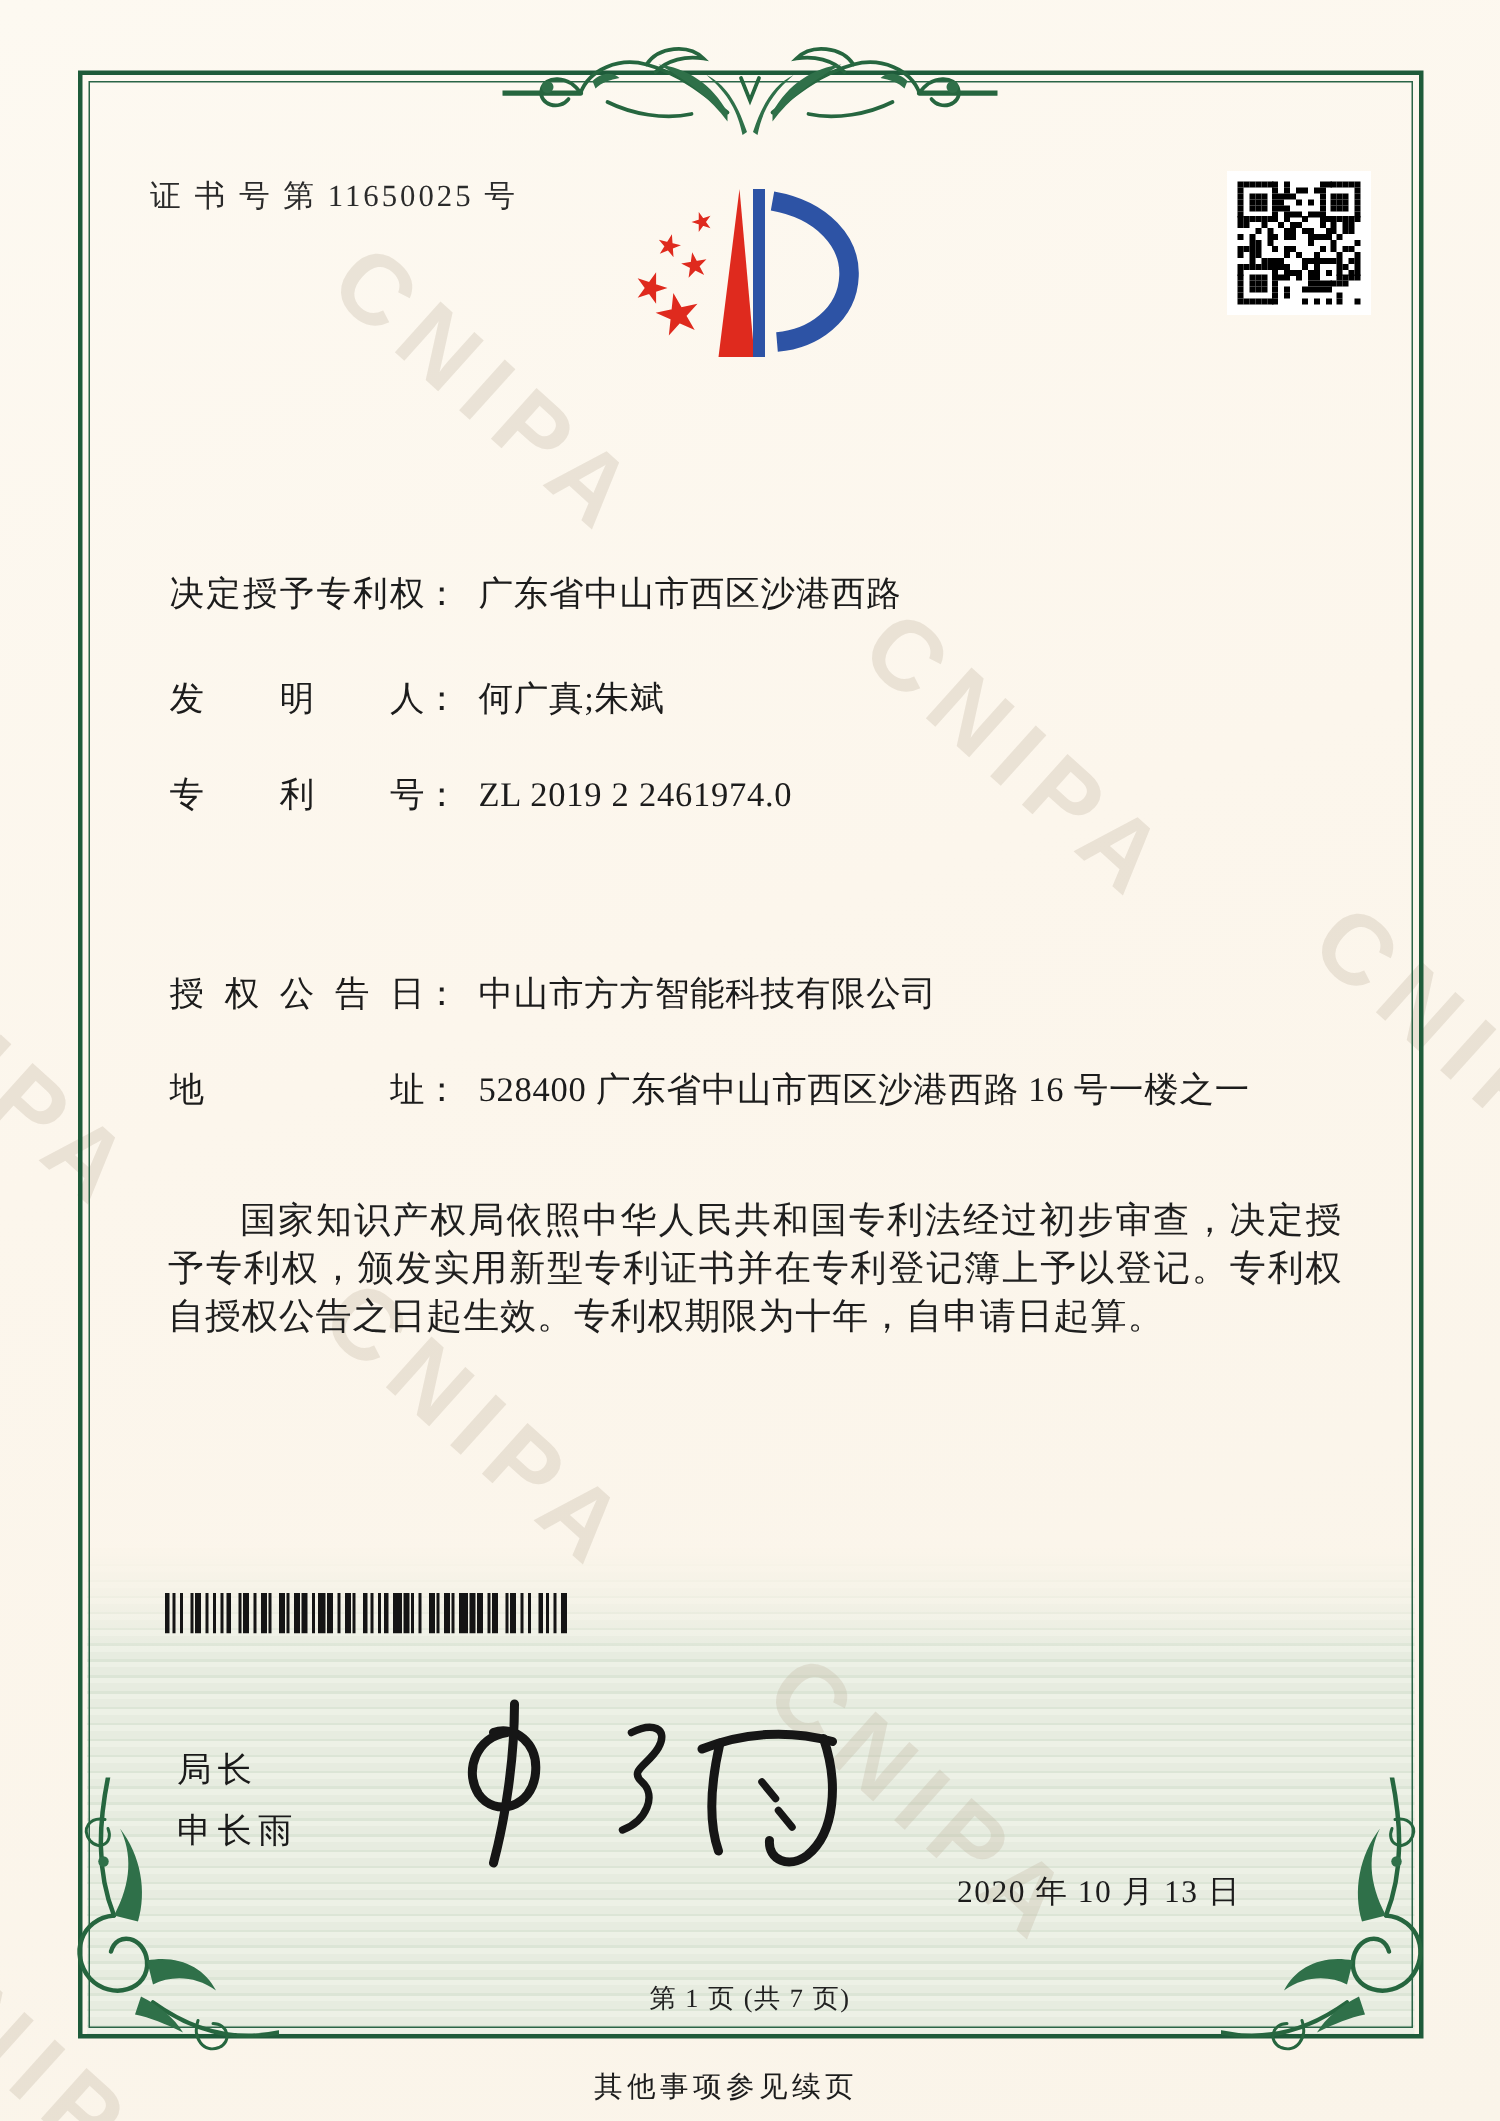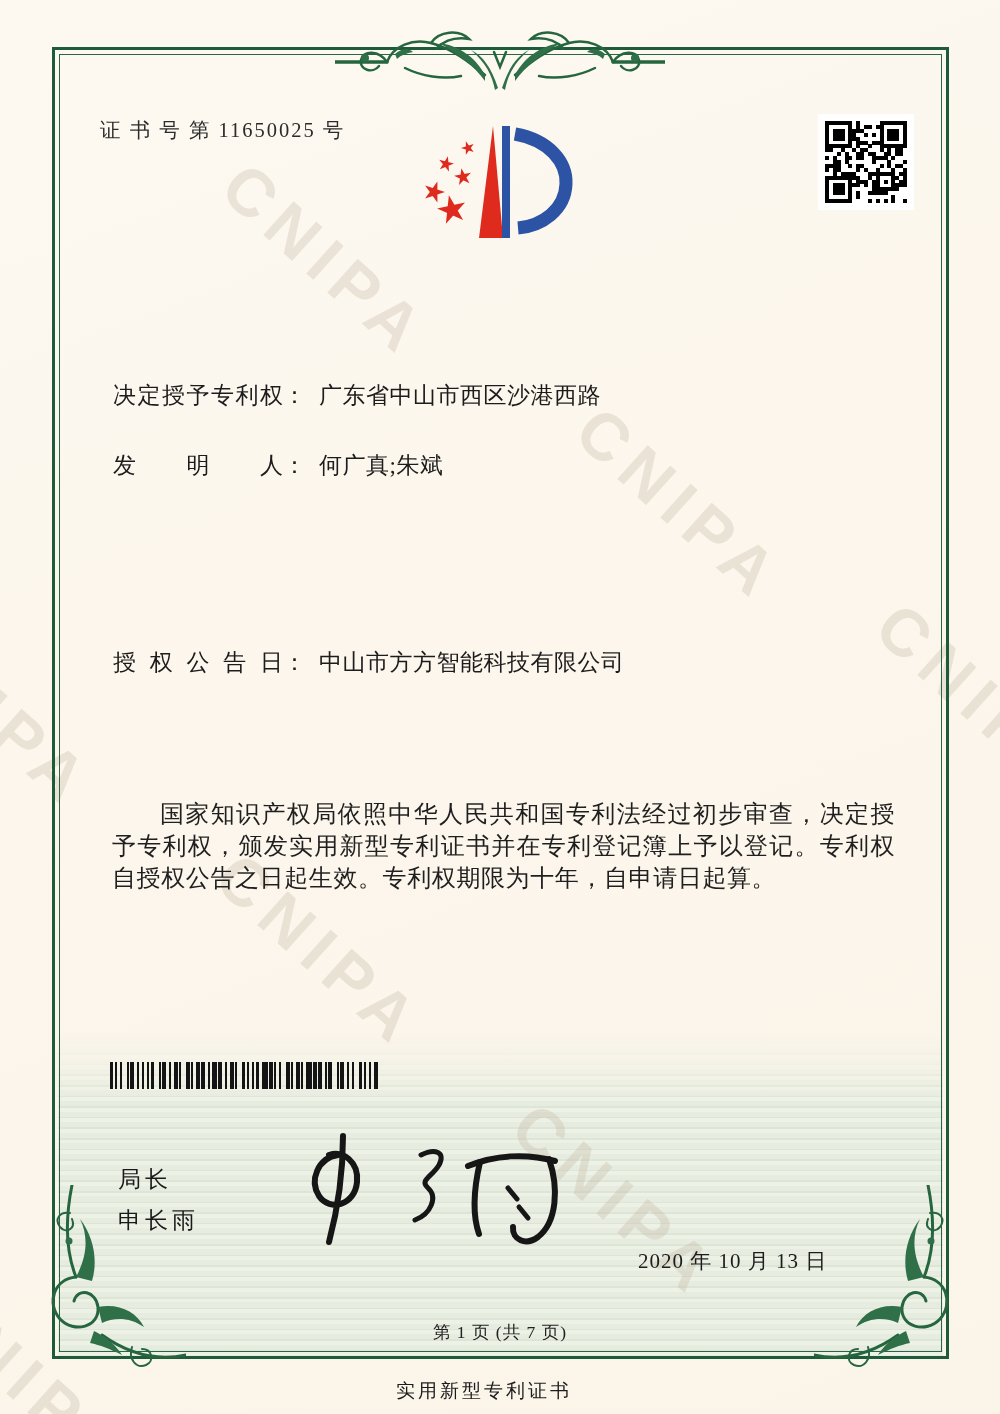--- a/index.html
+++ b/index.html
@@ -392,22 +392,28 @@
     </g>
   </svg>
 
 
   <div class="frow" style="top:380px">
     <span class="flabel">决定授予专利权</span><span class="fcolon">：</span><span class="fvalue">广东省中山市西区沙港西路</span>
   </div>
   <div class="frow" style="top:450px">
     <span class="flabel">发明人</span><span class="fcolon">：</span><span class="fvalue">何广真;朱斌</span>
   </div>
+  <div class="frow" style="top:514px">
+    <span class="flabel">专利号</span><span class="fcolon">：</span><span class="fvalue">ZL 2019 2 2461974.0</span>
+  </div>
   <div class="frow" style="top:647px">
     <span class="flabel">授权公告日</span><span class="fcolon">：</span><span class="fvalue">中山市方方智能科技有限公司</span>
+  </div>
+  <div class="frow" style="top:711px">
+    <span class="flabel">地址</span><span class="fcolon">：</span><span class="fvalue">528400 广东省中山市西区沙港西路 16 号一楼之一</span>
   </div>
 
   <div class="abs bodytext">
     <p>国家知识产权局依照中华人民共和国专利法经过初步审查，决定授予专利权，颁发实用新型专利证书并在专利登记簿上予以登记。专利权自授权公告之日起生效。专利权期限为十年，自申请日起算。</p>
   </div>
 
   <div class="abs barcode"><span style="width:3.4px;background:#141414"></span><span style="width:1.7px;"></span><span style="width:1.7px;background:#141414"></span><span style="width:3.4px;"></span><span style="width:1.7px;background:#141414"></span><span style="width:5.1px;"></span><span style="width:1.7px;background:#141414"></span><span style="width:1.7px;"></span><span style="width:3.4px;background:#141414"></span><span style="width:3.4px;"></span><span style="width:1.7px;background:#141414"></span><span style="width:3.4px;"></span><span style="width:1.7px;background:#141414"></span><span style="width:3.4px;"></span><span style="width:1.7px;background:#141414"></span><span style="width:1.7px;"></span><span style="width:3.4px;background:#141414"></span><span style="width:5.1px;"></span><span style="width:1.7px;background:#141414"></span><span style="width:1.7px;"></span><span style="width:3.4px;background:#141414"></span><span style="width:3.4px;"></span><span style="width:1.7px;background:#141414"></span><span style="width:3.4px;"></span><span style="width:3.4px;background:#141414"></span><span style="width:1.7px;"></span><span style="width:1.7px;background:#141414"></span><span style="width:5.1px;"></span><span style="width:3.4px;background:#141414"></span><span style="width:1.7px;"></span><span style="width:1.7px;background:#141414"></span><span style="width:3.4px;"></span><span style="width:3.4px;background:#141414"></span><span style="width:1.7px;"></span><span style="width:3.4px;background:#141414"></span><span style="width:3.4px;"></span><span style="width:1.7px;background:#141414"></span><span style="width:1.7px;"></span><span style="width:5.1px;background:#141414"></span><span style="width:1.7px;"></span><span style="width:3.4px;background:#141414"></span><span style="width:3.4px;"></span><span style="width:1.7px;background:#141414"></span><span style="width:3.4px;"></span><span style="width:3.4px;background:#141414"></span><span style="width:1.7px;"></span><span style="width:1.7px;background:#141414"></span><span style="width:5.1px;"></span><span style="width:3.4px;background:#141414"></span><span style="width:1.7px;"></span><span style="width:1.7px;background:#141414"></span><span style="width:3.4px;"></span><span style="width:1.7px;background:#141414"></span><span style="width:1.7px;"></span><span style="width:3.4px;background:#141414"></span><span style="width:3.4px;"></span><span style="width:5.1px;background:#141414"></span><span style="width:1.7px;"></span><span style="width:3.4px;background:#141414"></span><span style="width:1.7px;"></span><span style="width:1.7px;background:#141414"></span><span style="width:3.4px;"></span><span style="width:1.7px;background:#141414"></span><span style="width:5.1px;"></span><span style="width:3.4px;background:#141414"></span><span style="width:1.7px;"></span><span style="width:1.7px;background:#141414"></span><span style="width:3.4px;"></span><span style="width:3.4px;background:#141414"></span><span style="width:1.7px;"></span><span style="width:1.7px;background:#141414"></span><span style="width:3.4px;"></span><span style="width:5.1px;background:#141414"></span><span style="width:1.7px;"></span><span style="width:3.4px;background:#141414"></span><span style="width:1.7px;"></span><span style="width:3.4px;background:#141414"></span><span style="width:3.4px;"></span><span style="width:1.7px;background:#141414"></span><span style="width:1.7px;"></span><span style="width:3.4px;background:#141414"></span><span style="width:5.1px;"></span><span style="width:1.7px;background:#141414"></span><span style="width:1.7px;"></span><span style="width:3.4px;background:#141414"></span><span style="width:3.4px;"></span><span style="width:1.7px;background:#141414"></span><span style="width:3.4px;"></span><span style="width:1.7px;background:#141414"></span><span style="width:5.1px;"></span><span style="width:3.4px;background:#141414"></span><span style="width:1.7px;"></span><span style="width:1.7px;background:#141414"></span><span style="width:3.4px;"></span><span style="width:1.7px;background:#141414"></span><span style="width:3.4px;"></span><span style="width:3.4px;background:#141414"></span><span style="width:1.7px;"></span></div>
 
   <div class="abs sig-title">局长</div>
   <div class="abs sig-name">申长雨</div>
@@ -419,15 +425,15 @@
       <path d="M185,36 C212,25 243,23 272,31"></path>
       <path d="M197,32 C191,58 189,84 196,104"></path>
       <path d="M266,29 C276,58 274,92 255,107 C243,116 229,110 230,97"></path>
       <path d="M225,58 l9,11" stroke-width="5"></path>
       <path d="M236,77 l9,11" stroke-width="5"></path>
     </g>
   </svg>
 
   <div class="abs dateline">2020 年 10 月 13 日</div>
   <div class="abs pageind">第 1 页 (共 7 页)</div>
-  <div class="abs footnote">实用新型专利证书</div>
+  <div class="abs footnote">其他事项参见续页</div>
 
 </div>
 
 </body></html>

